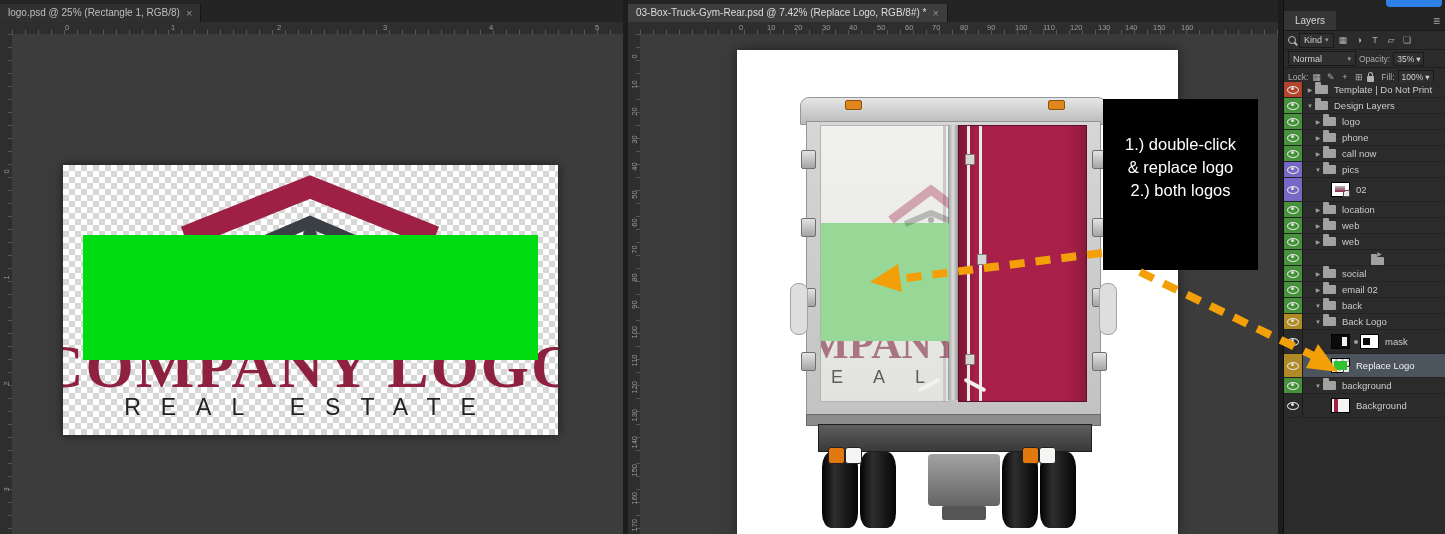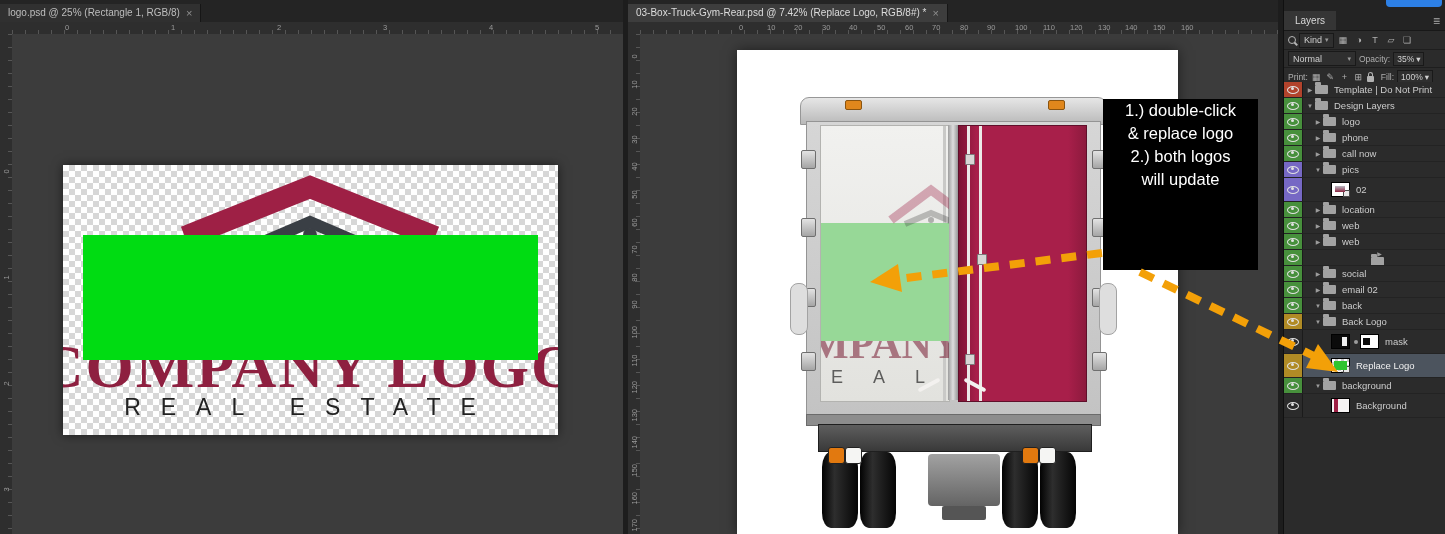--- a/index.html
+++ b/index.html
@@ -55,21 +55,21 @@
   .t-axle{position:absolute;left:191px;top:404px;width:72px;height:52px;background:linear-gradient(#a2a2a2,#646464);border-radius:4px;z-index:0}
   .t-axle2{position:absolute;left:205px;top:456px;width:44px;height:14px;background:#555;border-radius:2px}
 
   
   .door-logo-letters{position:absolute;left:-12px;top:194px;width:280px;font-family:"Liberation Serif",serif;font-weight:bold;font-size:42px;color:rgba(118,26,50,.55);white-space:nowrap;z-index:1}
   .door-logo-green{position:absolute;left:0;top:97px;width:128px;height:118px;background:#97d897;z-index:2}
   .door-logo-chevron{position:absolute;left:62px;top:50px;z-index:3}
   .door-logo-tag{position:absolute;left:10px;top:241px;font-size:18px;letter-spacing:13px;color:rgba(35,35,35,.7);z-index:4;white-space:nowrap}
 
   
-  .instruction-box{position:absolute;left:463px;top:65px;width:155px;height:171px;background:#000;color:#fff;z-index:20;text-align:center;box-sizing:border-box}
+  .instruction-box{position:absolute;left:463px;top:65px;width:155px;height:171px;background:#000;color:#fff;z-index:20;text-align:center;padding-top:34px;box-sizing:border-box}
   .instruction-box div{font-size:16.5px;line-height:23px}
 
   
   .overlay{position:absolute;left:0;top:0;z-index:60;pointer-events:none}
 
   
   .share-pill{position:absolute;left:1386px;top:0;width:56px;height:7px;background:#2d80e6;border-radius:0 0 4px 4px;z-index:70}
 
   
   .panel{position:absolute;left:1283px;top:0;width:162px;height:534px;background:#2b2b2b;border-left:1px solid #101010;font-size:9.5px;color:#c9c9c9}
@@ -255,21 +255,20 @@
       <div class="t-light orange" style="left:91px"></div>
       <div class="t-light white" style="left:108px"></div>
       <div class="t-light orange" style="left:285px"></div>
       <div class="t-light white" style="left:302px"></div>
     </div>
 
     <div class="instruction-box">
       <div>1.) double-click</div>
       <div>&amp; replace logo</div>
       <div>2.) both logos</div>
-      <div>will update</div>
     </div>
   </div>
 </div>
 
 <div class="panel">
   <div class="phead">
     <span class="ptab">Layers</span>
     <span class="pmenu">≡</span>
   </div>
   <div class="prow prow1">
@@ -289,21 +288,21 @@
       <span>Normal</span>
       <span class="car">▾</span>
     </span>
     <span class="plabel">Opacity:</span>
     <span class="valbox">
       <span>35%</span>
       <span class="car">▾</span>
     </span>
   </div>
   <div class="prow prow3">
-    <span class="plabel">Print:</span>
+    <span class="plabel">Lock:</span>
     <span class="lock-glyph">▦</span>
     <span class="lock-glyph">✎</span>
     <span class="lock-glyph">+</span>
     <span class="lock-glyph">⊞</span>
     <span class="lock-shape"></span>
     <span class="plabel" style="margin-left:4px">Fill:</span>
     <span class="valbox">
       <span>100%</span>
       <span class="car">▾</span>
     </span>

